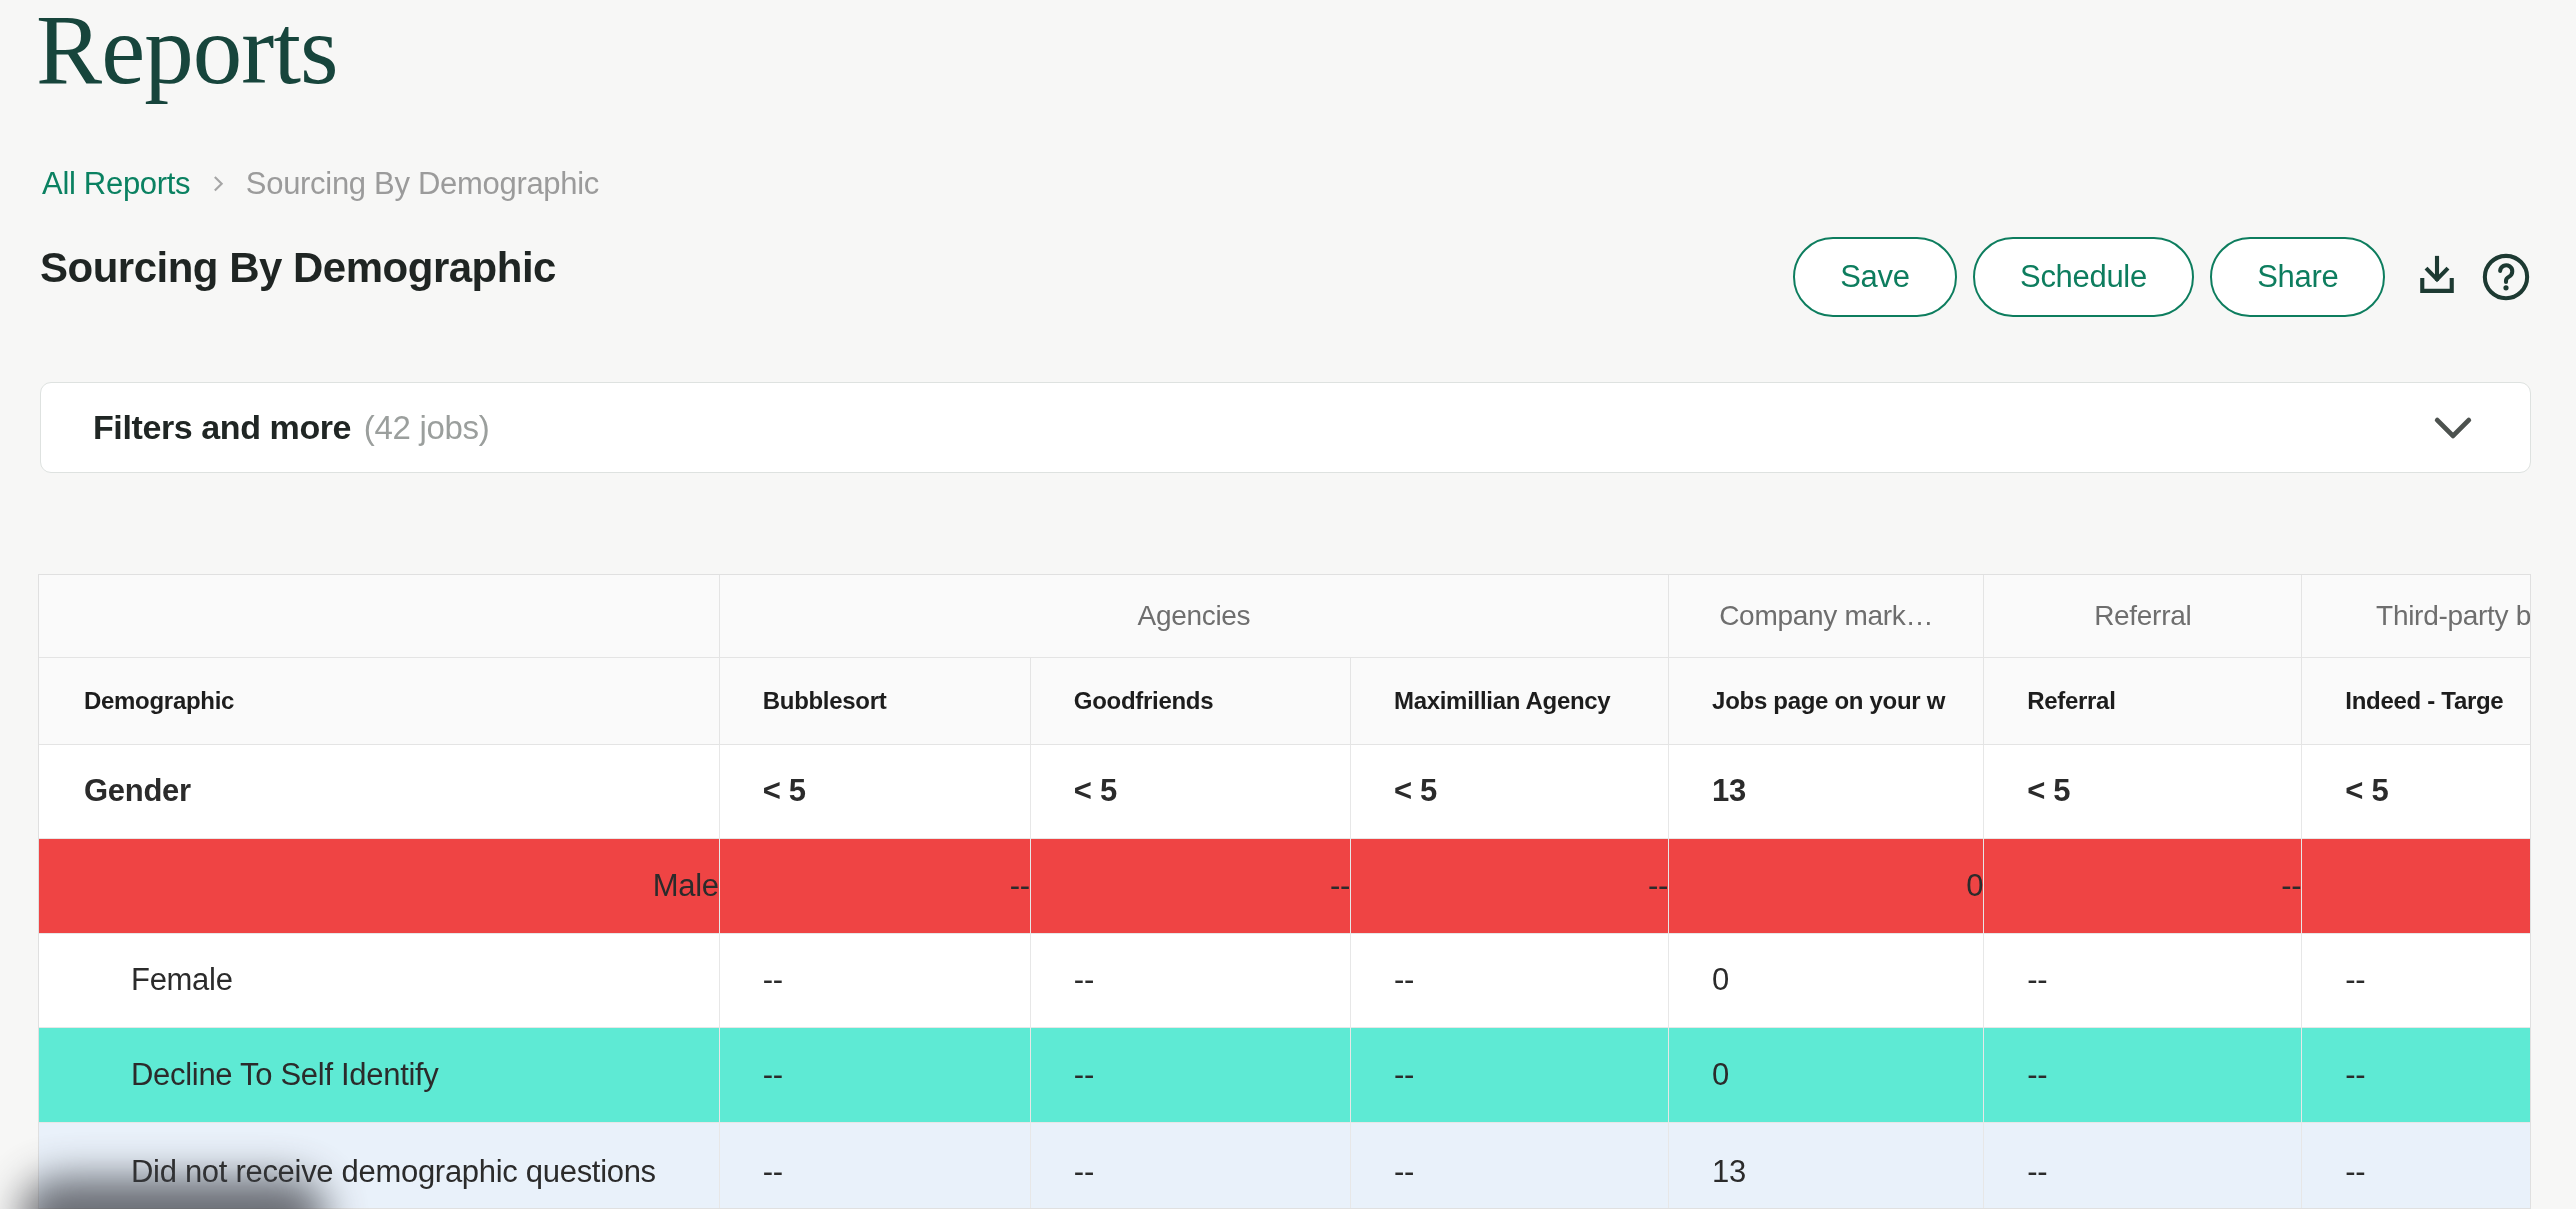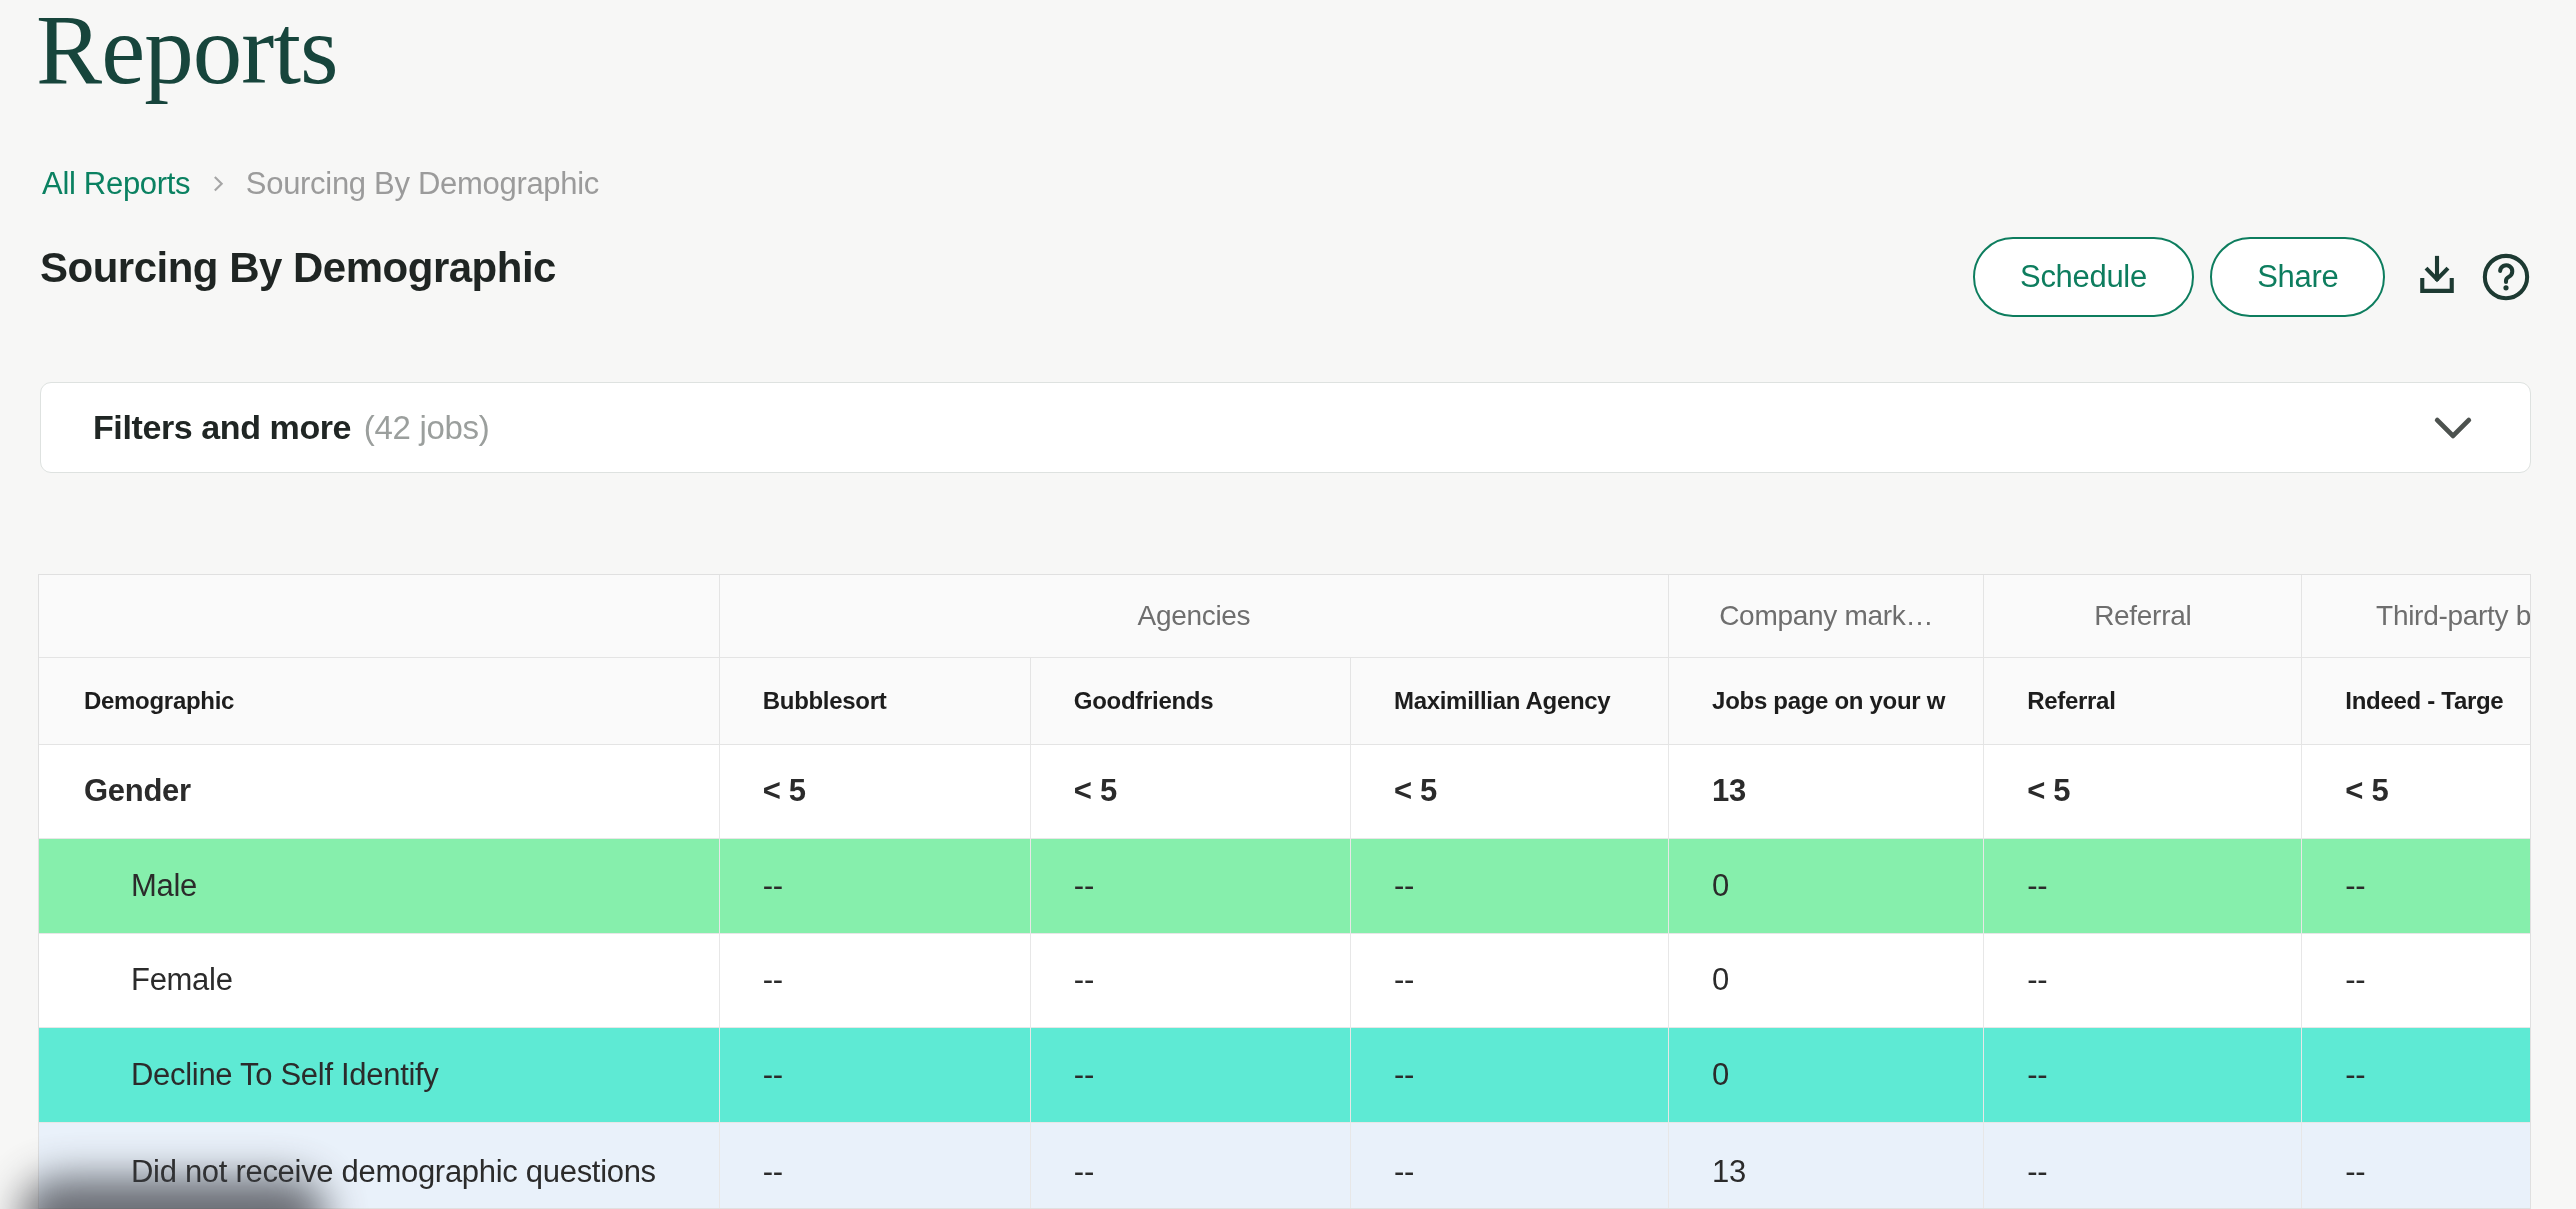--- a/index.html
+++ b/index.html
@@ -88,21 +88,21 @@
   tr.head-row th:first-child{border-left:none;padding-left:45px;}
   tr.body-row td{
     font-size:31px;color:#2b2b2b;
     border-bottom:1.8px solid #e7e7e7;border-left:1.8px solid #e7e7e7;
     padding-left:43px;
   }
   tr.body-row td:first-child{border-left:none;padding-left:45px;}
   tr.body-row td.indent{padding-left:92px;}
   tr.r-gender{height:94px;}
   tr.r-gender td{font-weight:700;background:#ffffff;}
-  tr.r-male{height:95px;}   tr.r-male td{background:#86efac;}
+  tr.r-male{height:95px;}   tr.r-male td{background:#ef4444;text-align:right;}
   tr.r-female{height:94px;} tr.r-female td{background:#ffffff;}
   tr.r-decline{height:95px;}tr.r-decline td{background:#5eead4;}
   tr.r-none{height:99px;}   tr.r-none td{background:#e9f1fa;}
 
   
   .shadow-blob{
     position:absolute;left:20px;top:1177px;width:307px;height:81px;
     background:#3f4148;border-radius:41px;filter:blur(20px);opacity:0.75;
     pointer-events:none;
   }
@@ -120,20 +120,21 @@
       <svg width="23.5" height="23.5" viewBox="0 0 24 24" fill="none" stroke="#a6a6a6" stroke-width="2.2">
           <path d="M9 5l7 7-7 7"></path>
         </svg>
     </span>
     <span class="current">Sourcing By Demographic</span>
   </div>
 
   <div class="h2">Sourcing By Demographic</div>
 
   <div class="toolbar">
+    <button class="btn">Save</button>
     <button class="btn">Schedule</button>
     <button class="btn">Share</button>
     <button class="icon-btn dl" title="Download">
       <svg width="52" height="52" viewBox="0 0 24 24" fill="none" stroke="#1d3a32" stroke-width="1.9" stroke-linecap="square">
         <path d="M12 3.2v9.6"></path>
           <path d="M7.6 8.6l4.4 4.5 4.4-4.5"></path>
           <path d="M5.2 13.4v5h13.6v-5"></path>
       </svg>
     </button>
     <button class="icon-btn" title="Help">

